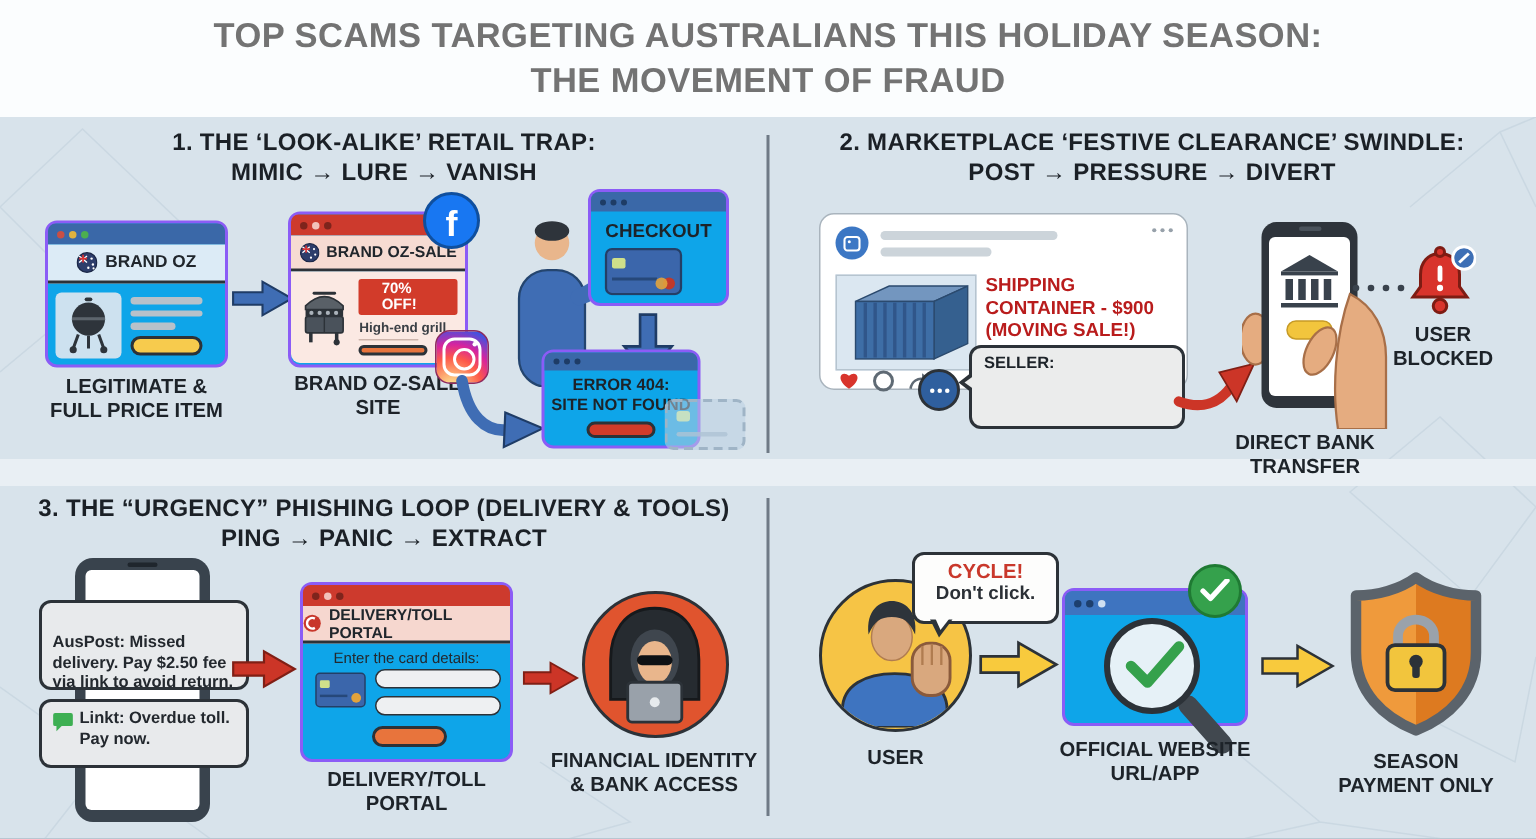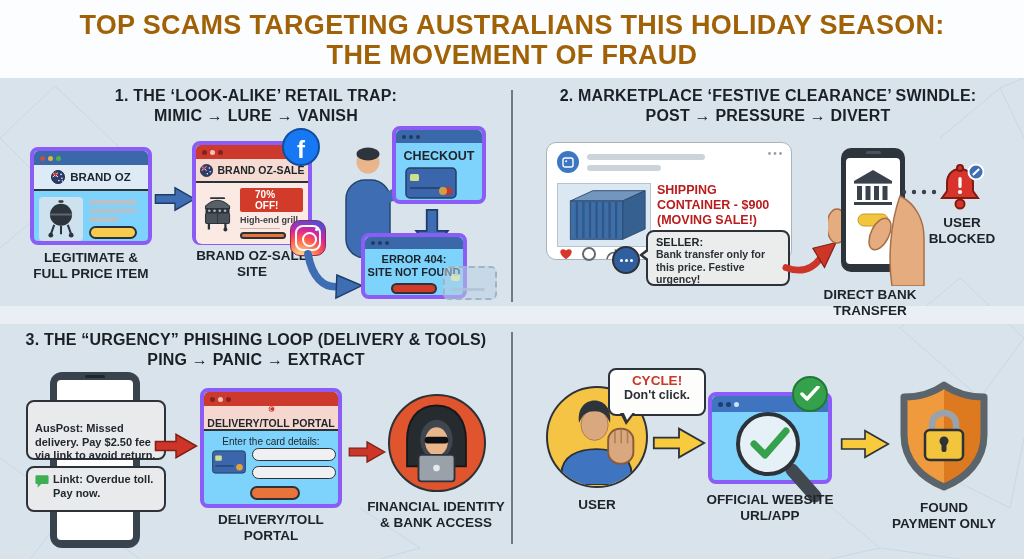--- a/index.html
+++ b/index.html
@@ -1,30 +1,30 @@
 <!DOCTYPE html>
 <html><head>
 <meta charset="utf-8">
 <style>
   html,body{margin:0;padding:0;background:#9fb0bd;}
   #stage{position:relative;width:1024px;height:559px;overflow:hidden;
          font-family:"Liberation Sans","DejaVu Sans",sans-serif;background:#d8e3eb;}
   .abs{position:absolute;}
   
   .hdr{position:absolute;top:0;left:0;width:1024px;height:78px;background:#fbfdfe;}
-  .title{position:absolute;width:1024px;text-align:center;font-weight:800;font-size:27px;
-         color:#a16207;letter-spacing:.3px;}
+  .title{position:absolute;width:1024px;text-align:center;font-weight:800;font-size:23px;
+         color:#737373;letter-spacing:.3px;}
   
   .qhead{position:absolute;text-align:center;font-weight:800;font-size:16px;line-height:20px;
          color:#1b2026;letter-spacing:.2px;}
   
   .vdiv{position:absolute;left:511px;width:2px;background:#6f7a86;}
   .hdiv{position:absolute;left:0;top:306px;width:1024px;height:18px;background:#e9eff4;}
   
-  .win{position:absolute;background:#7dd3fc;border:4px solid #8b5cf6;border-radius:8px;box-sizing:border-box;}
+  .win{position:absolute;background:#0ea5e9;border:2px solid #8b5cf6;border-radius:8px;box-sizing:border-box;}
   .tbar{height:14px;border-radius:5px 5px 0 0;display:flex;align-items:center;gap:3px;padding-left:6px;}
   .tbar .dot{width:5px;height:5px;border-radius:50%;}
   .tbar.blue{background:#3a68a8;}
   .tbar.red{background:#cd3a2d;}
   .whead{display:flex;align-items:center;justify-content:center;gap:5px;
          border-bottom:2px solid #2c3238;font-weight:800;color:#20262c;}
   .bar{background:#b7c1ca;border-radius:3px;}
   .pill{border:2px solid #2c3238;border-radius:8px;box-sizing:border-box;}
   .cap{position:absolute;text-align:center;font-weight:800;font-size:13.5px;line-height:16px;color:#1d2329;}
   
@@ -265,21 +265,20 @@
   <div class="abs" style="left:612px;top:246px;width:28px;height:28px;border-radius:50%;background:#2f5f9e;border:2px solid #2c3238;box-sizing:border-box;display:flex;align-items:center;justify-content:center;gap:2px;">
     <span style="width:3px;height:3px;background:#fff;border-radius:50%;"></span>
     <span style="width:3px;height:3px;background:#fff;border-radius:50%;"></span>
     <span style="width:3px;height:3px;background:#fff;border-radius:50%;"></span>
   </div>
 
   <div class="bubble" style="left:646px;top:230px;width:144px;height:56px;background:#ebecec;padding:4px 8px;">
     <div style="position:absolute;left:-9px;top:16px;width:0;height:0;border-top:7px solid transparent;border-bottom:7px solid transparent;border-right:9px solid #2c3238;"></div>
     <div style="position:absolute;left:-5px;top:18px;width:0;height:0;border-top:5px solid transparent;border-bottom:5px solid transparent;border-right:7px solid #ebecec;"></div>
     <div style="font-weight:800;font-size:11px;color:#1d2329;">SELLER:</div>
-    <div style="font-size:10.5px;line-height:12.5px;color:#2b3036;font-weight:600;">Bank transfer only for this price. Festive urgency!</div>
   </div>
 
   <svg class="abs" style="left:782px;top:238px;" width="56" height="36" viewBox="0 0 58 36">
     <path d="M4,30 C20,36 32,31 40,20" stroke="#cc3527" stroke-width="7" fill="none" stroke-linecap="round"></path>
     <polygon points="32,10 56,4 44,30" fill="#cc3527" stroke="#801f15" stroke-width="1.2"></polygon>
   </svg>
 
   <svg class="abs" style="left:828px;top:146px;" width="100" height="140" viewBox="0 0 100 140">
     <ellipse cx="9" cy="80" rx="10" ry="17" fill="#e5ac80" stroke="#a86f48" stroke-width="1.5"></ellipse>
     <rect x="13" y="2" width="64" height="124" rx="10" fill="#2e343b"></rect>
@@ -349,21 +348,21 @@
   <svg class="abs" style="left:154px;top:428px;" width="44" height="36" viewBox="0 0 60 40">
     <polygon points="2,14 30,14 30,4 58,20 30,36 30,26 2,26" fill="#cc3527" stroke="#801f15" stroke-width="2"></polygon>
   </svg>
 
   <div class="win" style="left:200px;top:388px;width:142px;height:120px;">
     <div class="tbar red">
       <span class="dot" style="background:#7e241c"></span>
       <span class="dot" style="background:#f2c2ba"></span>
       <span class="dot" style="background:#7e241c"></span>
     </div>
-    <div class="whead" style="height:23px;background:#f6d7cf;font-size:10.5px;flex-direction:column;">
+    <div class="whead" style="height:23px;background:#f6d7cf;font-size:10.5px;">
       <svg width="13" height="13" viewBox="0 0 14 14">
         <circle cx="7" cy="7" r="6.5" fill="#c8372b"></circle>
         <path d="M9,3.5 a4,4 0 1 0 0,7" stroke="#fff" stroke-width="1.8" fill="none"></path>
       </svg>
       <span>DELIVERY/TOLL PORTAL</span>
     </div>
     <div style="text-align:center;font-weight:400;font-size:10px;color:#23282e;margin-top:5px;">Enter the card details:</div>
     <svg style="position:absolute;left:8px;top:58px;" width="34" height="24" viewBox="0 0 52 36">
       <rect x="1" y="1" width="50" height="34" rx="4" fill="#3b66ab" stroke="#243f66" stroke-width="1.5"></rect>
       <rect x="5" y="8" width="10" height="8" rx="1.5" fill="#cfe08a"></rect>
@@ -449,17 +448,17 @@
   <svg class="abs" style="left:894px;top:380px;" width="100" height="116" viewBox="0 0 100 116">
     <path d="M50,5 C61,13 76,17 90,17 L90,55 C90,81 72,98 50,107 C28,98 10,81 10,55 L10,17 C24,17 39,13 50,5 Z" fill="#ef9a3c"></path>
     <path d="M50,5 C61,13 76,17 90,17 L90,55 C90,81 72,98 50,107 Z" fill="#dd7a20"></path>
     <path d="M50,5 C61,13 76,17 90,17 L90,55 C90,81 72,98 50,107 C28,98 10,81 10,55 L10,17 C24,17 39,13 50,5 Z" fill="none" stroke="#5b636b" stroke-width="7" stroke-linejoin="round"></path>
     <path d="M38,52 v-8 a12,11 0 0 1 24,0 v8" fill="none" stroke="#9aa2ab" stroke-width="6.5"></path>
     <rect x="31" y="50" width="38" height="30" rx="5" fill="#f2c53d" stroke="#2c3238" stroke-width="2.5"></rect>
     <circle cx="50" cy="61" r="4.5" fill="#2c3238"></circle>
     <rect x="47.5" y="61" width="5" height="11" rx="2" fill="#2c3238"></rect>
   </svg>
   <div class="cap" style="left:874px;top:500px;width:140px;">
-    <div>FOUND</div>
+    <div>SEASON</div>
     <div>PAYMENT ONLY</div>
   </div>
 
 </div>
 
 </body></html>

